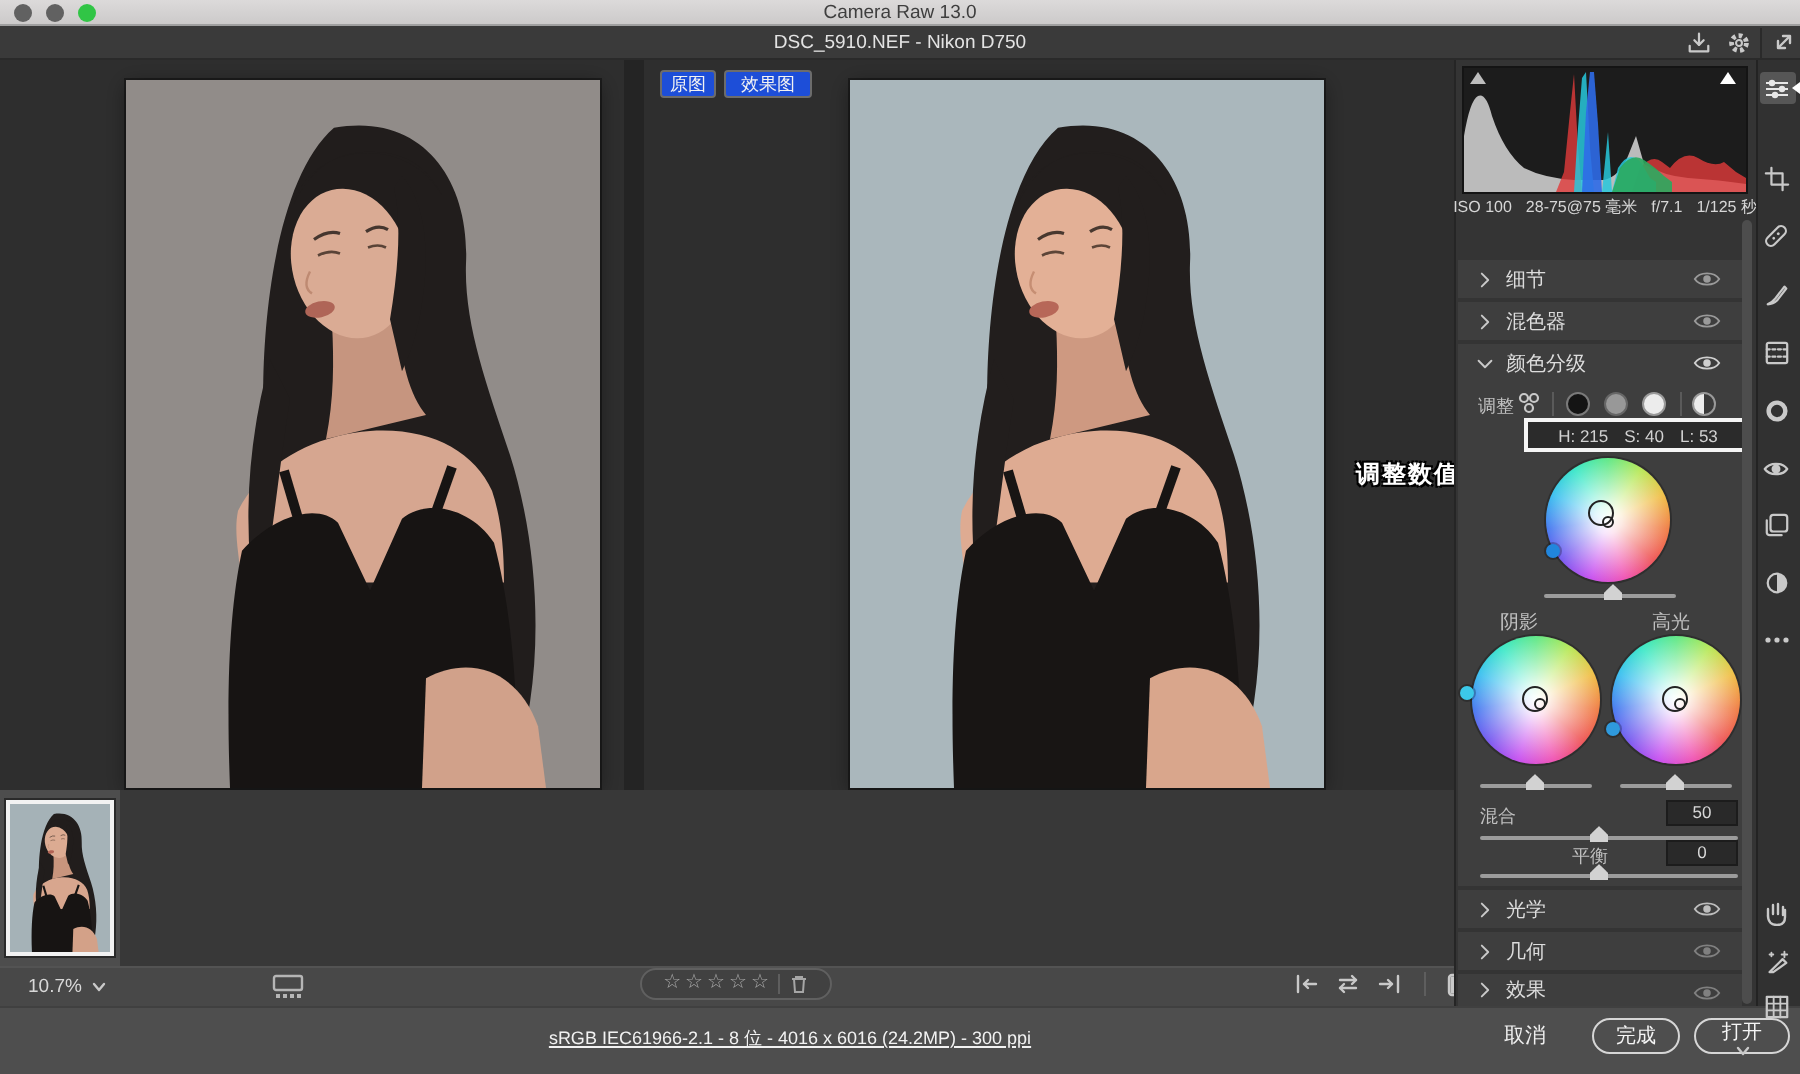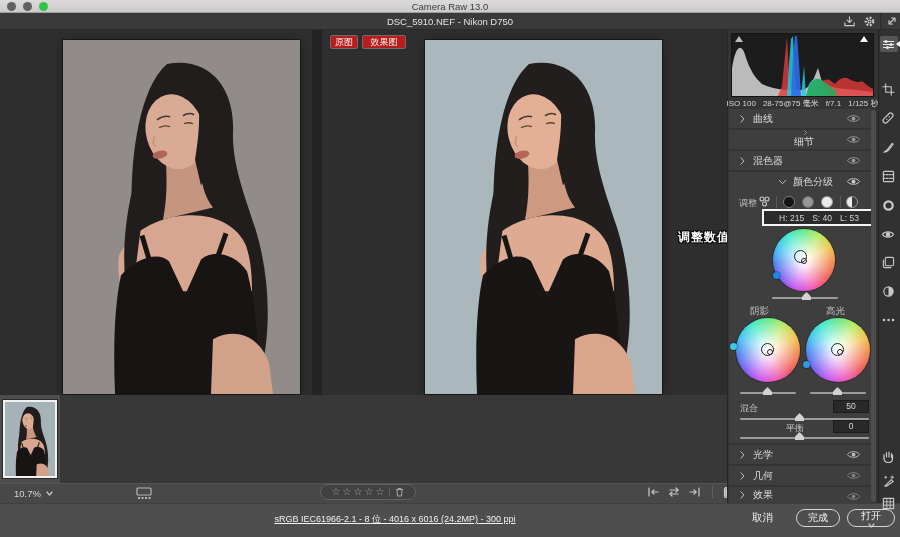--- a/index.html
+++ b/index.html
@@ -17,21 +17,21 @@
 
   
   .docbar{left:0;top:13px;width:900px;height:17px;background:#3a3a3a;border-bottom:1px solid #2a2a2a;}
   .doc-title{left:0;top:13px;width:900px;height:17px;line-height:17px;text-align:center;font-size:9.5px;color:#e3e3e3;}
 
   
   .canvas{left:0;top:30px;width:727px;height:453px;background:#2e2e2e;}
   .pane-divider{left:312px;top:30px;width:10px;height:453px;background:#242424;}
   .photo{top:40px;width:237px;height:354px;box-shadow:0 0 0 1px rgba(0,0,0,.4),0 2px 10px rgba(0,0,0,.4);}
   .photo svg{width:100%;height:100%;}
-  .view-chip{top:35px;height:14px;background:#b91c1c;border:1px solid #6c6c6c;border-radius:2px;
+  .view-chip{top:35px;height:14px;background:#1d4ed8;border:1px solid #6c6c6c;border-radius:2px;
              font-size:9px;line-height:12px;text-align:center;color:#f2f2f2;}
   .annotation{left:678px;top:229px;font-family:"Liberation Serif","DejaVu Serif",serif;font-weight:bold;
               font-size:12px;letter-spacing:1px;color:#fff;white-space:nowrap;
               text-shadow:-1px -1px 0 #000,1px -1px 0 #000,-1px 1px 0 #000,1px 1px 0 #000;}
 
   
   .film-col{left:0;top:395px;width:60px;height:88px;background:#4d4d4d;}
   .bottom-sub{left:60px;top:395px;width:667px;height:88px;background:#383838;}
   .thumb{left:3px;top:400px;width:54px;height:78px;border:2px solid #f2f2f2;box-shadow:0 0 0 1px #2a2a2a;background:#a5b2b7;}
   .thumb svg{width:100%;height:100%;}
@@ -256,53 +256,43 @@
   <div class="abs tri" style="left:735px;top:36px;border-bottom:6px solid #bdbdbd;"></div>
   <div class="abs tri" style="left:860px;top:36px;border-bottom:6px solid #ffffff;"></div>
 
   <div class="abs exif-row">
     <span>ISO 100</span>
     <span>28-75@75 毫米</span>
     <span>f/7.1</span>
     <span>1/125 秒</span>
   </div>
 
-  <div class="abs srow" style="top:109px;">
+  <div class="abs srow" style="top:130px;">
     <svg class="ic chev" width="5" height="8" viewBox="0 0 6 10">
         <path d="M1,1 L5,5 L1,9"></path>
       </svg>
-    <span class="lbl">曲线</span>
+    <span class="lbl">细节</span>
     <svg class="eye" width="15" height="11" viewBox="0 0 16 11">
         <path d="M1.5,5.5 C4,1.5 12,1.5 14.5,5.5 C12,9.5 4,9.5 1.5,5.5 Z" fill="none" stroke="#9a9a9a"></path>
         <circle cx="8" cy="5.5" r="2" fill="#9a9a9a"></circle>
       </svg>
   </div>
-  <div class="abs srow" style="top:130px;flex-direction:column;">
+  <div class="abs srow" style="top:151px;">
     <svg class="ic chev" width="5" height="8" viewBox="0 0 6 10">
         <path d="M1,1 L5,5 L1,9"></path>
       </svg>
-    <span class="lbl">细节</span>
+    <span class="lbl">混色器</span>
     <svg class="eye" width="15" height="11" viewBox="0 0 16 11">
         <path d="M1.5,5.5 C4,1.5 12,1.5 14.5,5.5 C12,9.5 4,9.5 1.5,5.5 Z" fill="none" stroke="#9a9a9a"></path>
         <circle cx="8" cy="5.5" r="2" fill="#9a9a9a"></circle>
       </svg>
   </div>
-  <div class="abs srow" style="top:151px;">
-    <svg class="ic chev" width="5" height="8" viewBox="0 0 6 10">
-        <path d="M1,1 L5,5 L1,9"></path>
-      </svg>
-    <span class="lbl">混色器</span>
-    <svg class="eye" width="15" height="11" viewBox="0 0 16 11">
-        <path d="M1.5,5.5 C4,1.5 12,1.5 14.5,5.5 C12,9.5 4,9.5 1.5,5.5 Z" fill="none" stroke="#9a9a9a"></path>
-        <circle cx="8" cy="5.5" r="2" fill="#9a9a9a"></circle>
-      </svg>
-  </div>
 
   <div class="abs cg-block"></div>
-  <div class="abs srow" style="top:172px;background:none;padding-left:40px;">
+  <div class="abs srow" style="top:172px;background:none;">
     <svg class="ic chev" style="transform:rotate(90deg);" width="5" height="8" viewBox="0 0 6 10">
         <path d="M1,1 L5,5 L1,9"></path>
       </svg>
     <span class="lbl">颜色分级</span>
     <svg class="eye" width="15" height="11" viewBox="0 0 16 11">
         <path d="M1.5,5.5 C4,1.5 12,1.5 14.5,5.5 C12,9.5 4,9.5 1.5,5.5 Z" fill="none" stroke="#cfcfcf"></path>
         <circle cx="8" cy="5.5" r="2" fill="#cfcfcf"></circle>
       </svg>
   </div>
 

